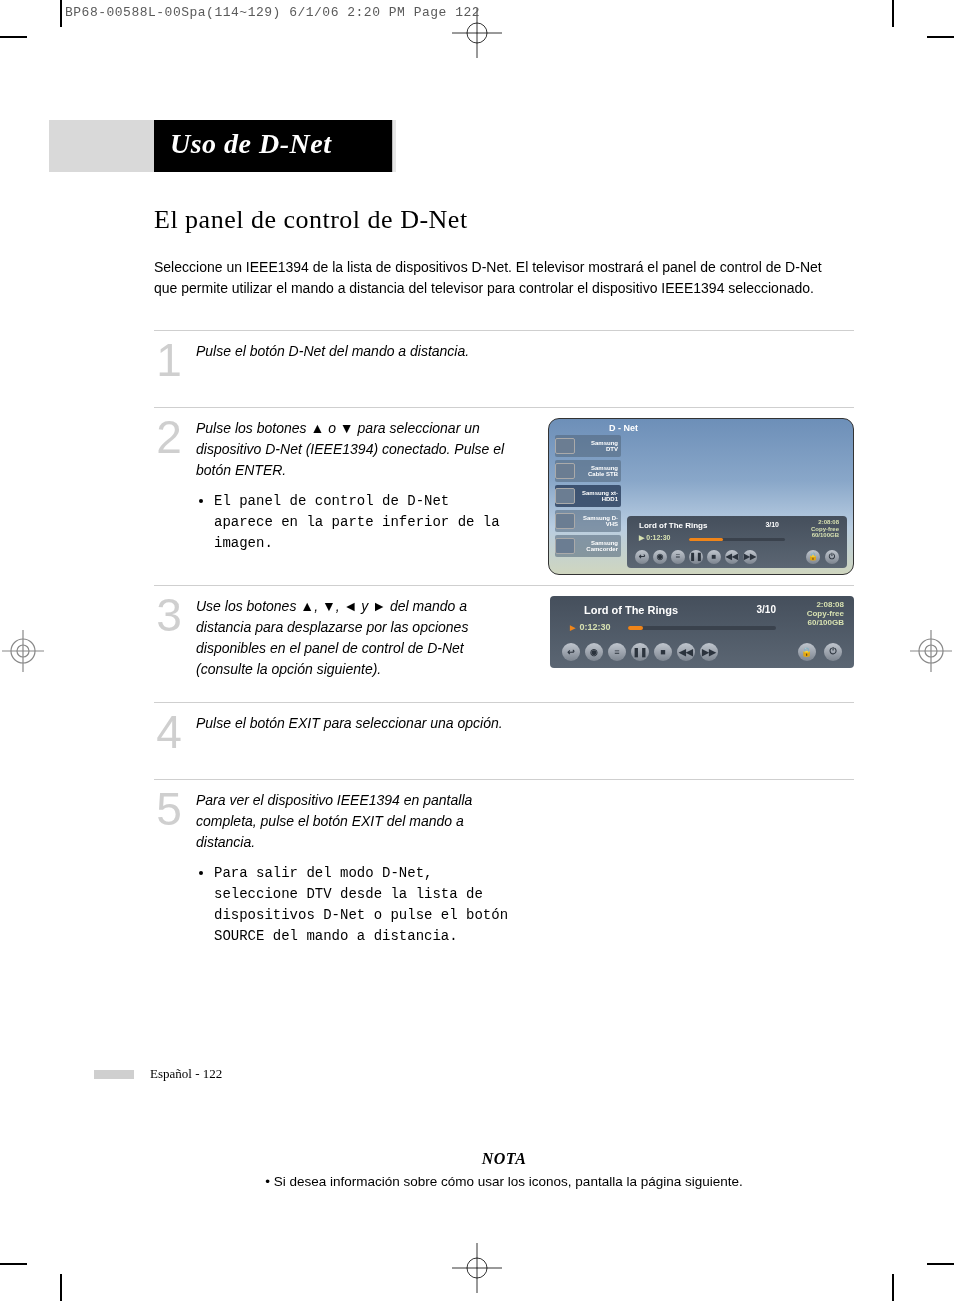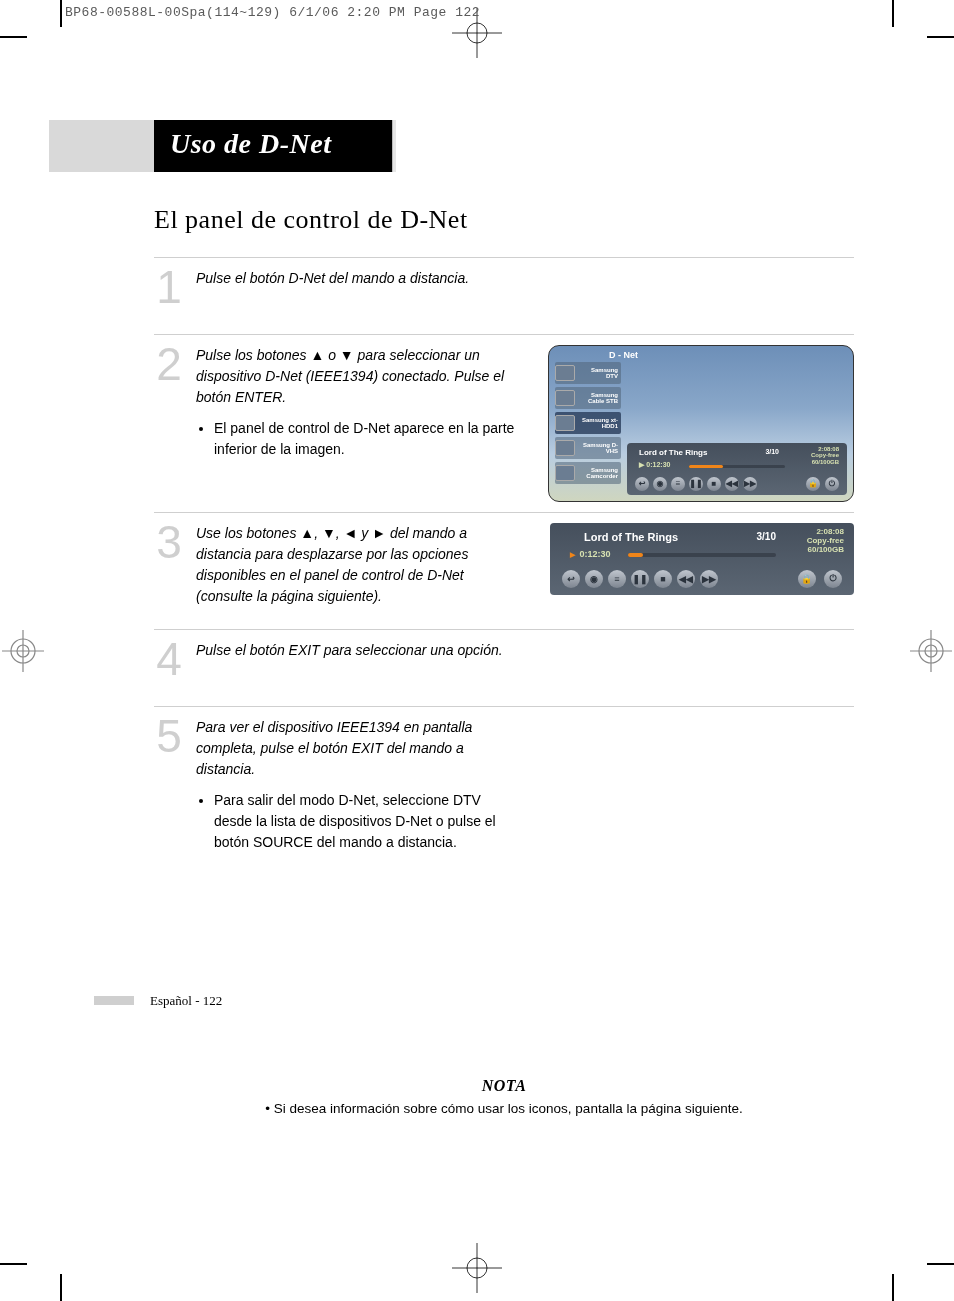--- a/index.html
+++ b/index.html
@@ -22,21 +22,21 @@
   .band-black{background:#000;color:#fff;font:italic 700 28px/1 Georgia,"Times New Roman",serif;padding:10px 60px 14px 16px;border-right:1px solid #bbb;box-shadow:3px 0 0 #e6e6e6;letter-spacing:.5px;}
   .subtitle{font:400 26px/1.1 Georgia,"Times New Roman",serif;letter-spacing:.5px;margin:0 0 22px;}
   .intro{font:300 14px/1.55 "Helvetica Neue",Arial,sans-serif;margin:0 0 30px;max-width:690px;}
   .steps{border-top:1px solid #cfcfcf;}
   .step{border-bottom:1px solid #cfcfcf;padding:10px 0 10px;display:flex;align-items:flex-start;gap:12px;min-height:56px;}
   .step:last-child{border-bottom:none;}
   .step .num{font:300 46px/1 "Helvetica Neue",Arial,sans-serif;color:#cfcfcf;min-width:30px;text-align:center;margin-top:-4px;}
   .step .txt{font:300 14px/1.5 "Helvetica Neue",Arial,sans-serif;max-width:320px;}
   .step .txt p{margin:0 0 10px;font-style:italic;}
   .step .txt ul{margin:6px 0 0 0;padding-left:18px;}
-  .step .txt li{margin:0 0 4px;}
+  .step .txt li{margin:0 0 4px;font-family:Liberation Mono, monospace;}
   .step .media{margin-left:auto;}
   .step.tall{min-height:150px;}
   
   .shot1{width:304px;height:155px;border:1px solid #333;border-radius:11px;background:linear-gradient(#6d8fb8 0%,#89a7c9 40%,#b9cde1 70%,#cfd6bf 100%);position:relative;overflow:hidden;}
   .shot1 .hdr{position:absolute;top:4px;left:60px;font:700 9px Arial;color:#fff;}
   .dev-list{position:absolute;left:6px;top:16px;width:66px;}
   .dev-item{display:flex;align-items:center;gap:3px;height:22px;margin-bottom:3px;background:rgba(80,100,120,.55);border-radius:2px;}
   .dev-item .dicon{width:18px;height:14px;border:1px solid #aaa;border-radius:2px;background:#6b7d92;}
   .dev-item .dlab{font:700 6px Arial;color:#fff;text-align:right;flex:1;padding-right:3px;line-height:1;}
   .dev-item.sel{background:rgba(40,60,90,.8);}
@@ -111,20 +111,21 @@
   <div class="job-line">BP68-00588L-00Spa(114~129)  6/1/06  2:20 PM  Page 122</div>
 
   <div class="content">
 
     <div class="title-band">
       <div class="band-grey"></div>
       <div class="band-black">Uso de D-Net</div>
     </div>
 
     <h2 class="subtitle">El panel de control de D-Net</h2>
+    <p class="intro">Seleccione un IEEE1394 de la lista de dispositivos D-Net. El televisor mostrará el panel de control de D-Net que permite utilizar el mando a distancia del televisor para controlar el dispositivo IEEE1394 seleccionado.</p>
 
     <div class="steps">
 
       <div class="step">
         <div class="num">1</div>
         <div class="txt">
             <p>Pulse el botón D-Net del mando a distancia.</p>
           </div>
       </div>
 
@@ -185,21 +186,21 @@
                 <div class="pbtn">⏻</div>
               </div>
             </div>
           </div>
         </div>
       </div>
 
       <div class="step" style="min-height:96px">
         <div class="num">3</div>
         <div class="txt">
-            <p>Use los botones ▲, ▼, ◄ y ► del mando a distancia para desplazarse por las opciones disponibles en el panel de control de D-Net (consulte la página siguiente).</p>
+            <p>Use los botones ▲, ▼, ◄ y ► del mando a distancia para desplazarse por las opciones disponibles en el panel de control de D-Net (consulte la opción siguiente).</p>
           </div>
         <div class="media">
           <div class="panel2">
             <div class="ptitle">Lord of The Rings</div>
             <div class="pcount">3/10</div>
             <div class="pinfo">
               <span>2:08:08</span><br>
               <span>Copy-free</span><br>
               <span>60/100GB</span>
             </div>

